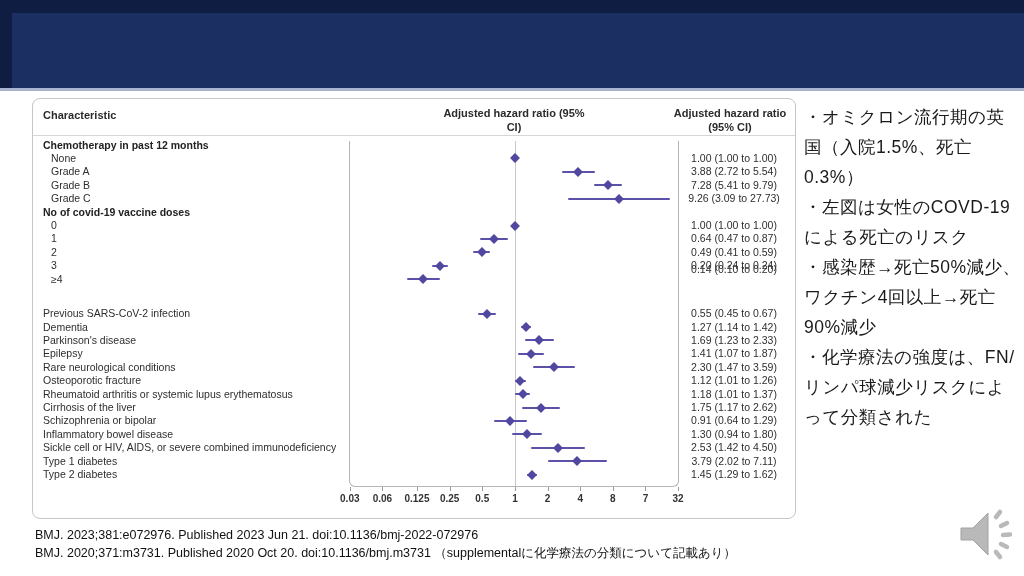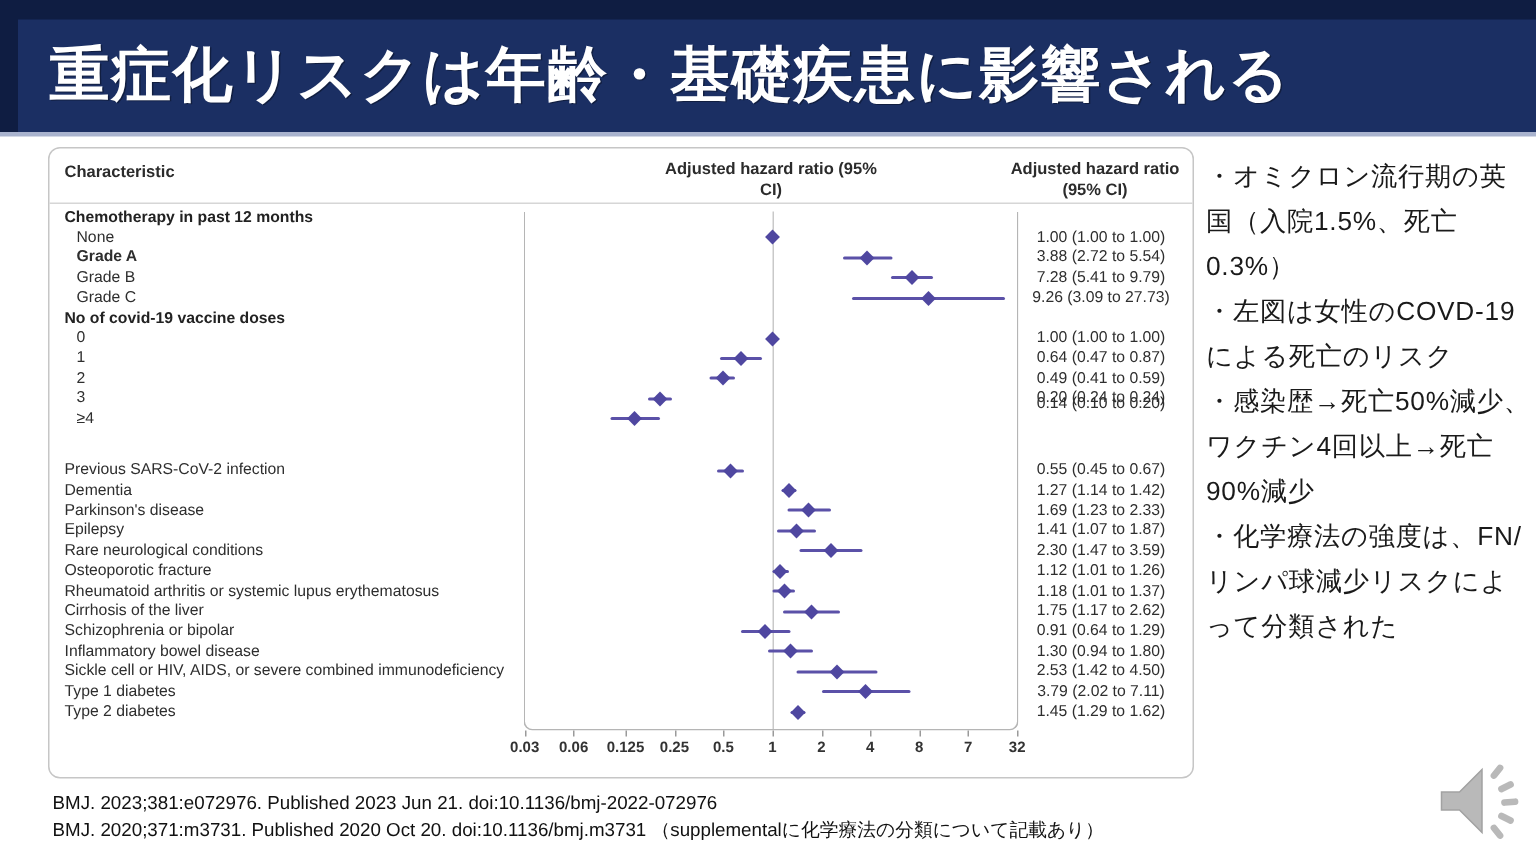--- a/index.html
+++ b/index.html
@@ -55,32 +55,31 @@
 </style>
 </head>
 <body>
 
 <div id="slide">
 
   <div class="band">
     <div class="band-inner"></div>
   </div>
   <div class="band-underline"></div>
-  <div class="slide-title">重症化リスクは年齢・基礎疾患に影響される</div>
 
   <div id="figure">
     <div class="fig-head characteristic">Characteristic</div>
     <div class="fig-head plothead">Adjusted hazard ratio (95% CI)</div>
     <div class="fig-head valhead">Adjusted hazard ratio (95% CI)</div>
     <div class="fig-sep"></div>
 
     <div id="labels-layer">
         <div class="f-label group" style="top: 39.5px;">Chemotherapy in past 12 months</div>
         <div class="f-label indent" style="top: 52.92px;">None</div>
-        <div class="f-label indent" style="top: 66.34px; font-weight: bold;">Grade A</div>
+        <div class="f-label indent" style="top: 66.34px;">Grade A</div>
         <div class="f-label indent" style="top: 79.76px;">Grade B</div>
         <div class="f-label indent" style="top: 93.18px;">Grade C</div>
         <div class="f-label group" style="top: 106.6px;">No of covid-19 vaccine doses</div>
         <div class="f-label indent" style="top: 120.02px;">0</div>
         <div class="f-label indent" style="top: 133.44px;">1</div>
         <div class="f-label indent" style="top: 146.86px;">2</div>
         <div class="f-label indent" style="top: 160.28px;">3</div>
         <div class="f-label indent" style="top: 173.7px;">≥4</div>
         <div class="f-label" style="top: 208.12px;">Previous SARS-CoV-2 infection</div>
         <div class="f-label" style="top: 221.54px;">Dementia</div>

